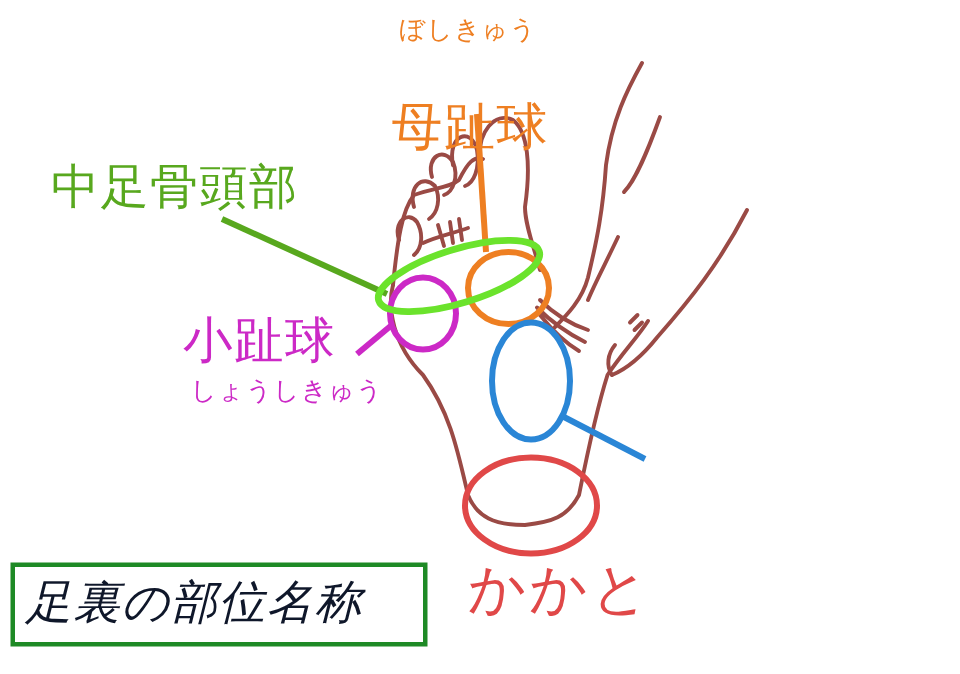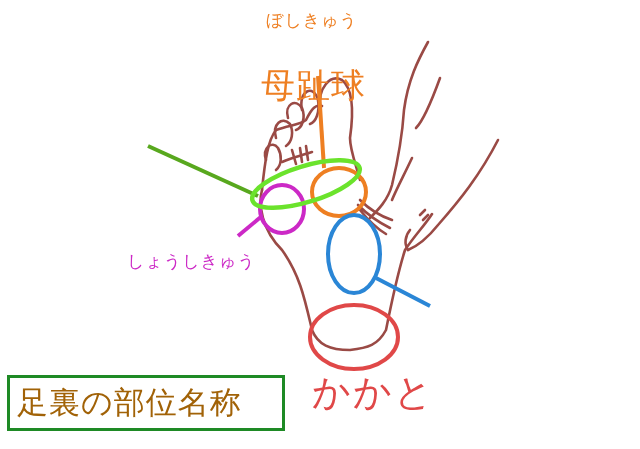--- a/index.html
+++ b/index.html
@@ -7,21 +7,21 @@
   #stage { position:absolute; left:0; top:0; width:640px; height:348px; }
   .lbl { position:absolute; white-space:nowrap; line-height:1; }
   .ruby-boshi { left:266px; top:12px; font-size:17px; color:#ee7f22; letter-spacing:1px; }
   .main-boshi { left:261px; top:36px; font-size:34px; color:#ee7f22; letter-spacing:1px;margin-top:32px; }
   .main-chu { left:34px; top:108px; font-size:32px; color:#58a81e; letter-spacing:1px; }
   .main-sho { left:122px; top:210px; font-size:33px; color:#cc29c6; letter-spacing:1px; }
   .ruby-sho { left:127px; top:253px; font-size:17px; color:#cc29c6; letter-spacing:1px; }
   .main-tsuchi { left:440px; top:286px; font-size:34px; color:#2a86d6; letter-spacing:1px; }
   .main-kakato { left:312px; top:373px; font-size:38px; color:#e04848; letter-spacing:2px; }
   .title-box { position:absolute; left:7px; top:375px; width:278px; height:56px; border:3px solid #1e8a25; box-sizing:border-box; }
-  .title-text { left:17px; top:387px; font-size:31px; color:#a16207; letter-spacing:1px; }
+  .title-text { left:17px; top:387px; font-size:31px; color:#0f172a; letter-spacing:1px;font-style:italic; }
 </style>
 </head>
 <body>
 
 <div id="stage">
   <svg width="640" height="449" viewBox="0 0 640 449" style="position:absolute;left:0;top:0;">
     <g fill="none" stroke="#9a4a45" stroke-width="2.6" stroke-linecap="round" stroke-linejoin="round">
 
       <path d="M262,190 C265,160 268,140 276,130 C290,125 300,125 306,120 C312,108 316,104 322,106"></path>
       <path d="M262,190 C258,205 262,230 282,250 C300,275 305,300 312,330 C318,345 330,350 350,350 C368,348 378,345 386,330 C392,300 398,272 405,250 C415,235 425,225 432,214"></path>
@@ -52,18 +52,20 @@
 
     <ellipse cx="282" cy="209" rx="22" ry="24" fill="none" stroke="#cc29c6" stroke-width="4"></ellipse>
     <ellipse cx="339" cy="192" rx="27" ry="24" fill="none" stroke="#ee7f22" stroke-width="4"></ellipse>
     <ellipse cx="306" cy="184" rx="56" ry="18" transform="rotate(-17 306 184)" fill="none" stroke="#6be32c" stroke-width="4.5"></ellipse>
     <ellipse cx="354" cy="254" rx="26" ry="39" fill="none" stroke="#2a86d6" stroke-width="4"></ellipse>
     <ellipse cx="354" cy="337" rx="44" ry="32" fill="none" stroke="#e04848" stroke-width="4"></ellipse>
   </svg>
 
   <span class="lbl ruby-boshi">ぼしきゅう</span>
   <span class="lbl main-boshi">母趾球</span>
+  <span class="lbl main-chu">中足骨頭部</span>
+  <span class="lbl main-sho">小趾球</span>
   <span class="lbl ruby-sho">しょうしきゅう</span>
   <span class="lbl main-kakato">かかと</span>
 
   <div class="title-box"></div>
   <span class="lbl title-text">足裏の部位名称</span>
 </div>
 
 </body></html>

